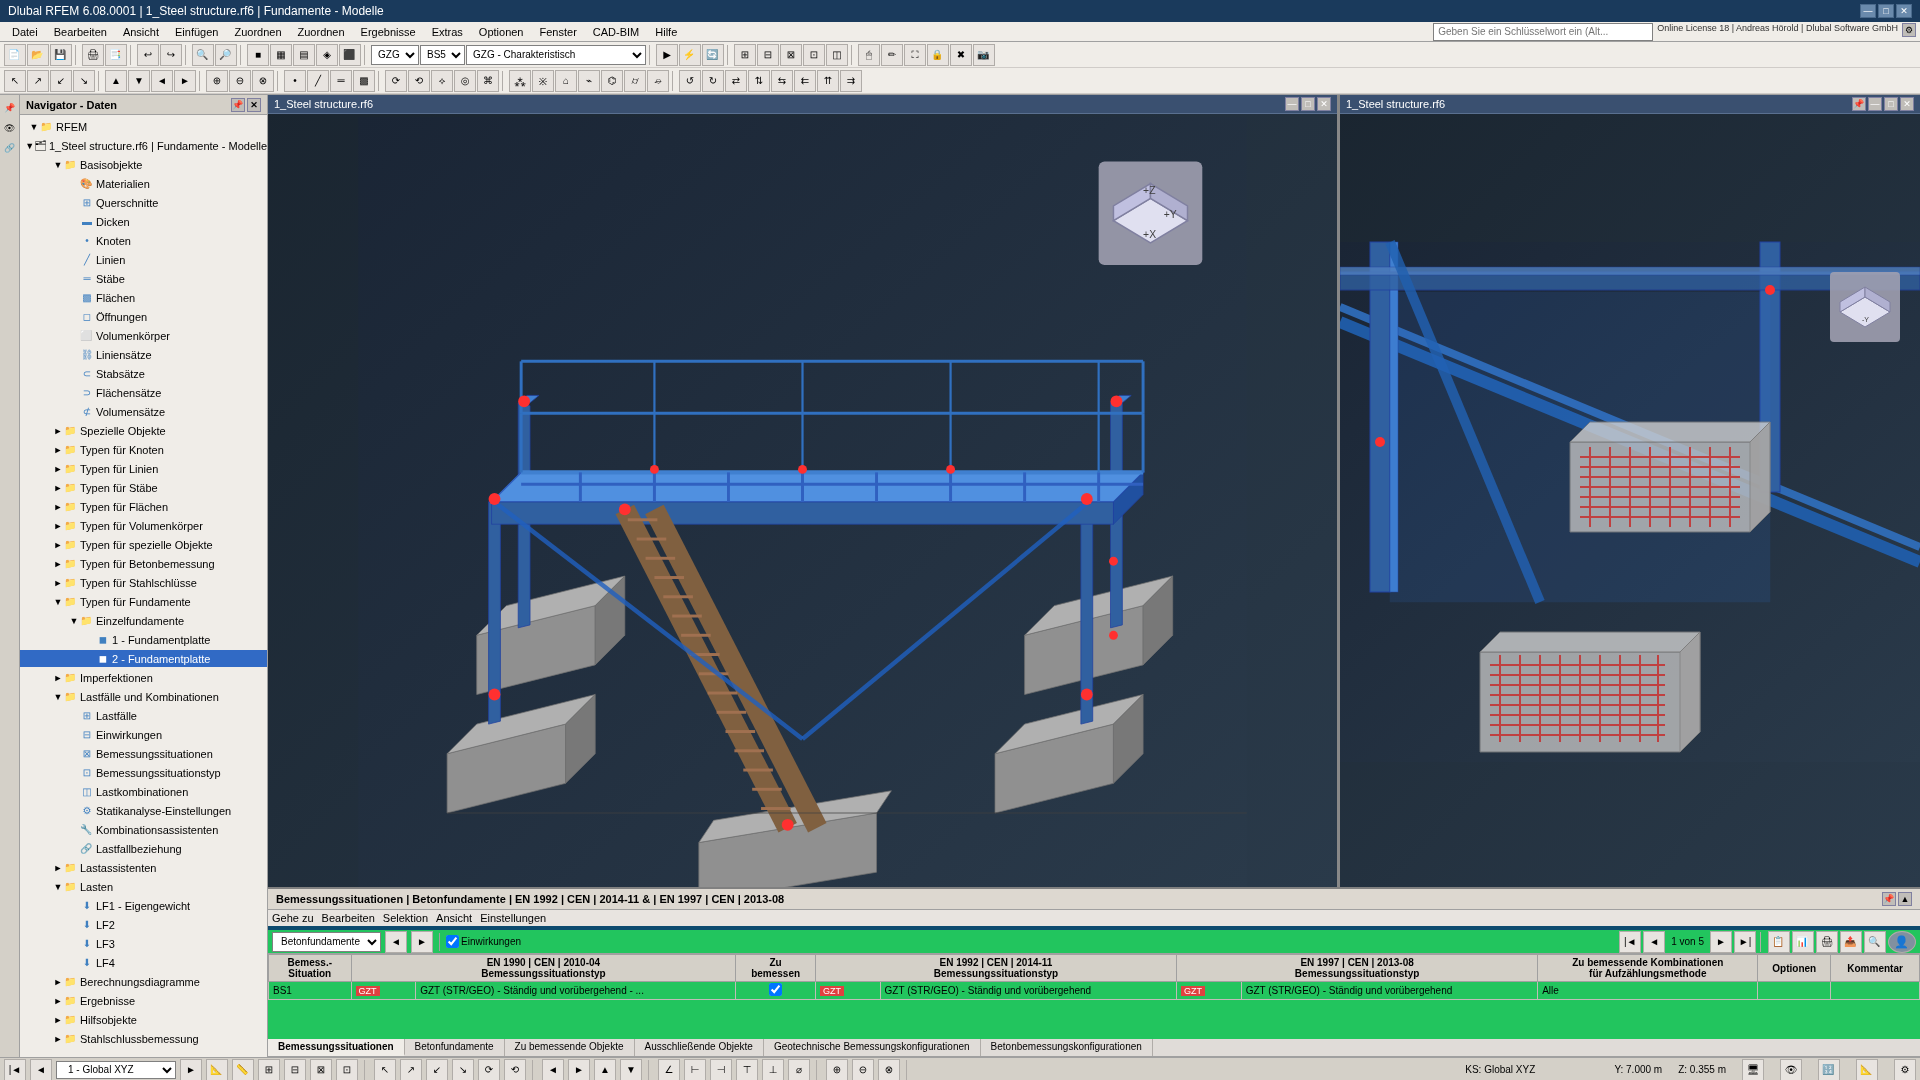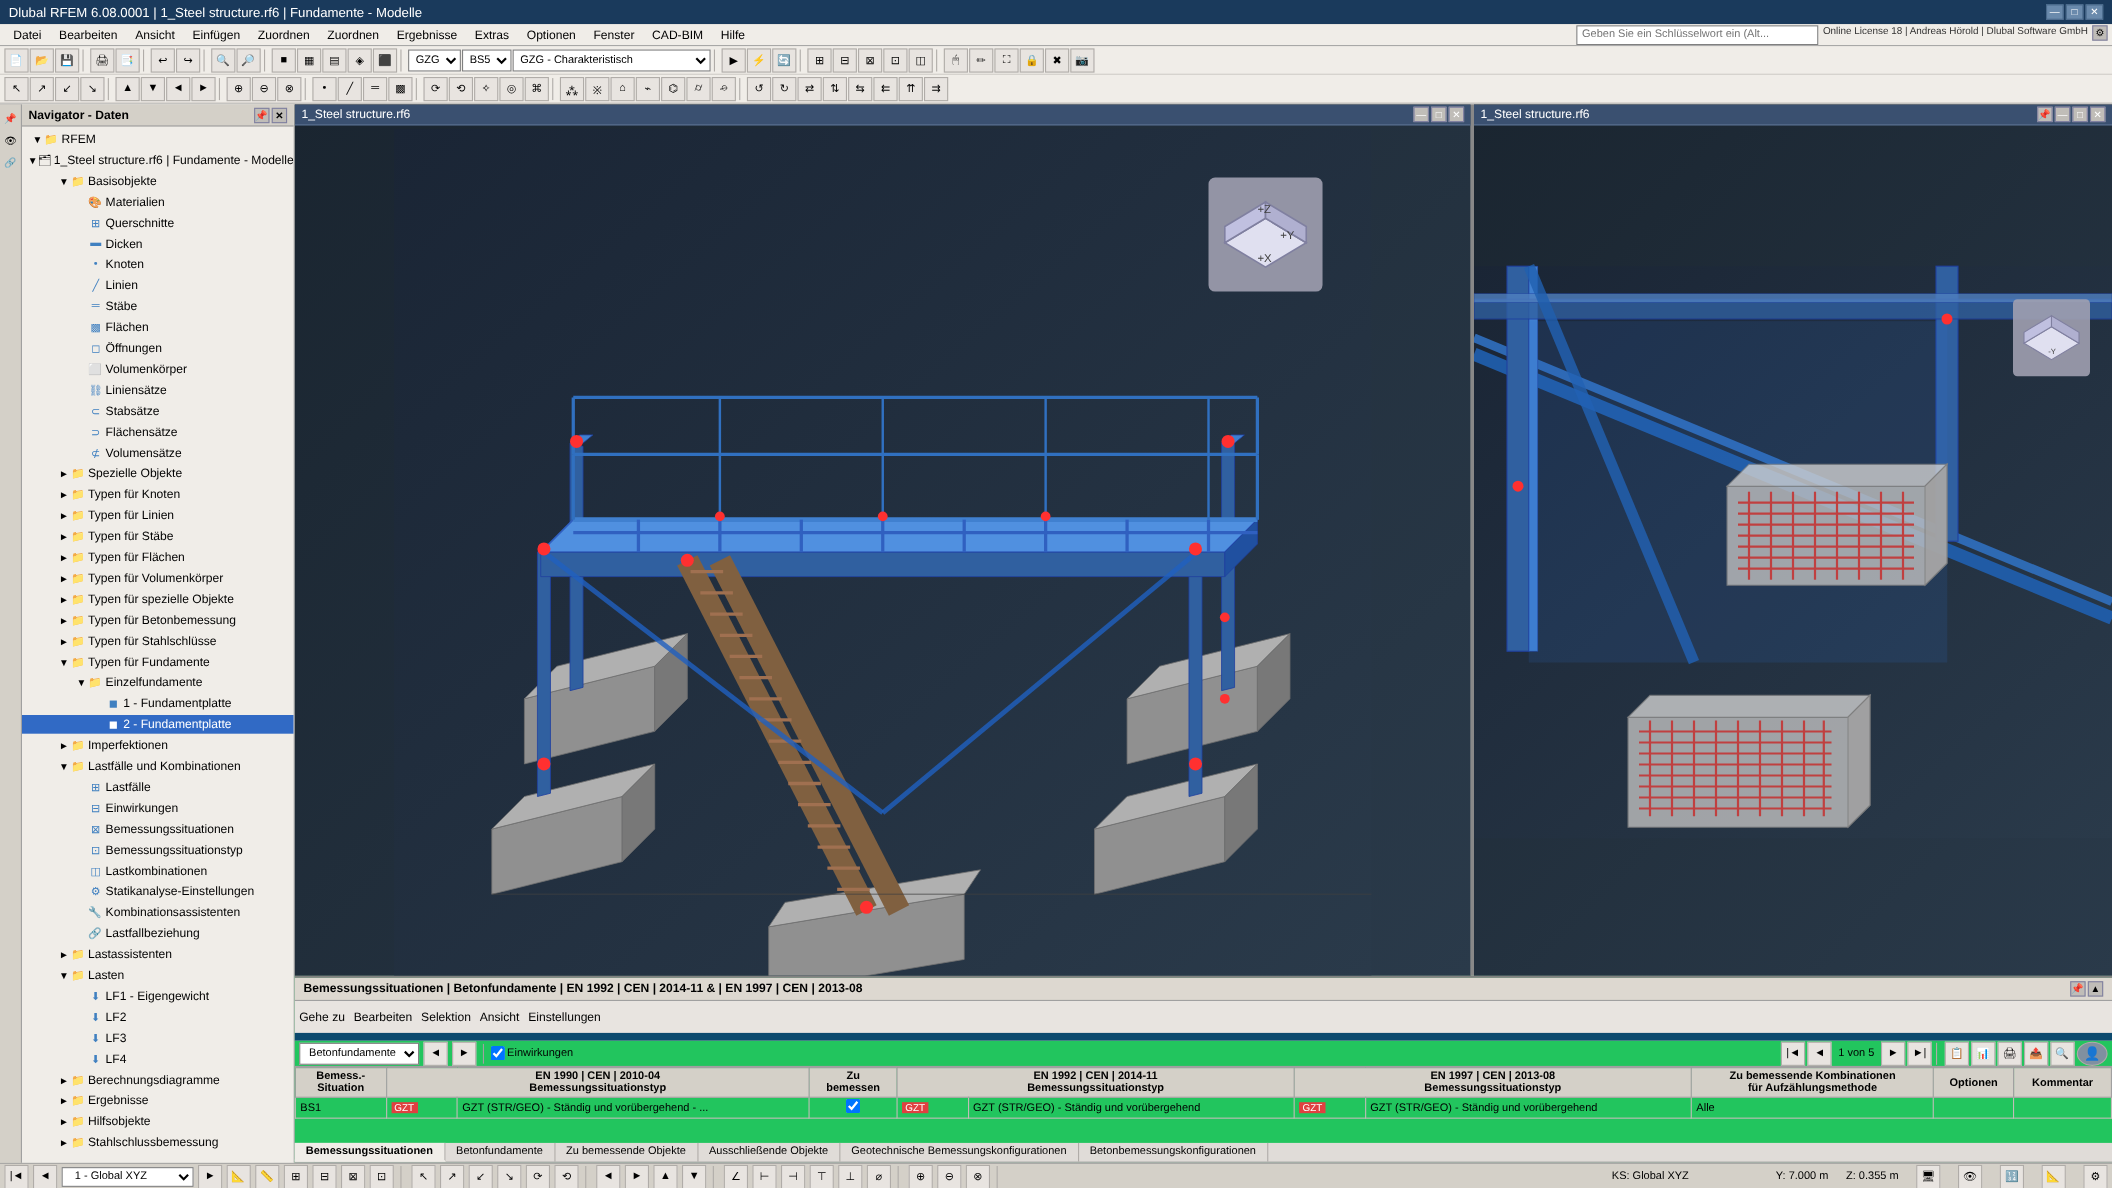--- a/index.html
+++ b/index.html
@@ -878,21 +878,21 @@
 
     <div id="bottom-panel">
       <div id="bottom-header">
         <span style="font-weight:bold;font-size:11px;">Bemessungssituationen | Betonfundamente | EN 1992 | CEN | 2014-11 &amp; | EN 1997 | CEN | 2013-08</span>
         <div style="display:flex;align-items:center;gap:2px;">
           <div class="nav-header-btn">📌</div>
           <div class="nav-header-btn">▲</div>
         </div>
       </div>
 
-      <div style="display:flex;align-items:center;height:36px;background:#e8e4e0;border-bottom:7px solid #0c4a6e;padding:0 4px;gap:8px;">
+      <div style="display:flex;align-items:center;height:20px;background:#e8e4e0;border-bottom:4px solid #0c4a6e;padding:0 4px;gap:8px;">
         <span class="menu-item">Gehe zu</span>
         <span class="menu-item">Bearbeiten</span>
         <span class="menu-item">Selektion</span>
         <span class="menu-item">Ansicht</span>
         <span class="menu-item">Einstellungen</span>
       </div>
 
       <div id="bottom-toolbar">
         <select class="bottom-toolbar-combo">
           <option>Betonfundamente</option>

